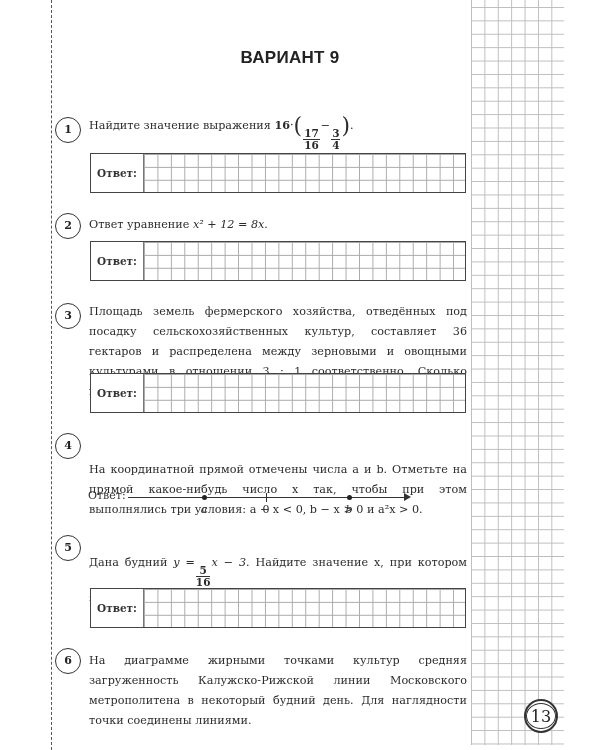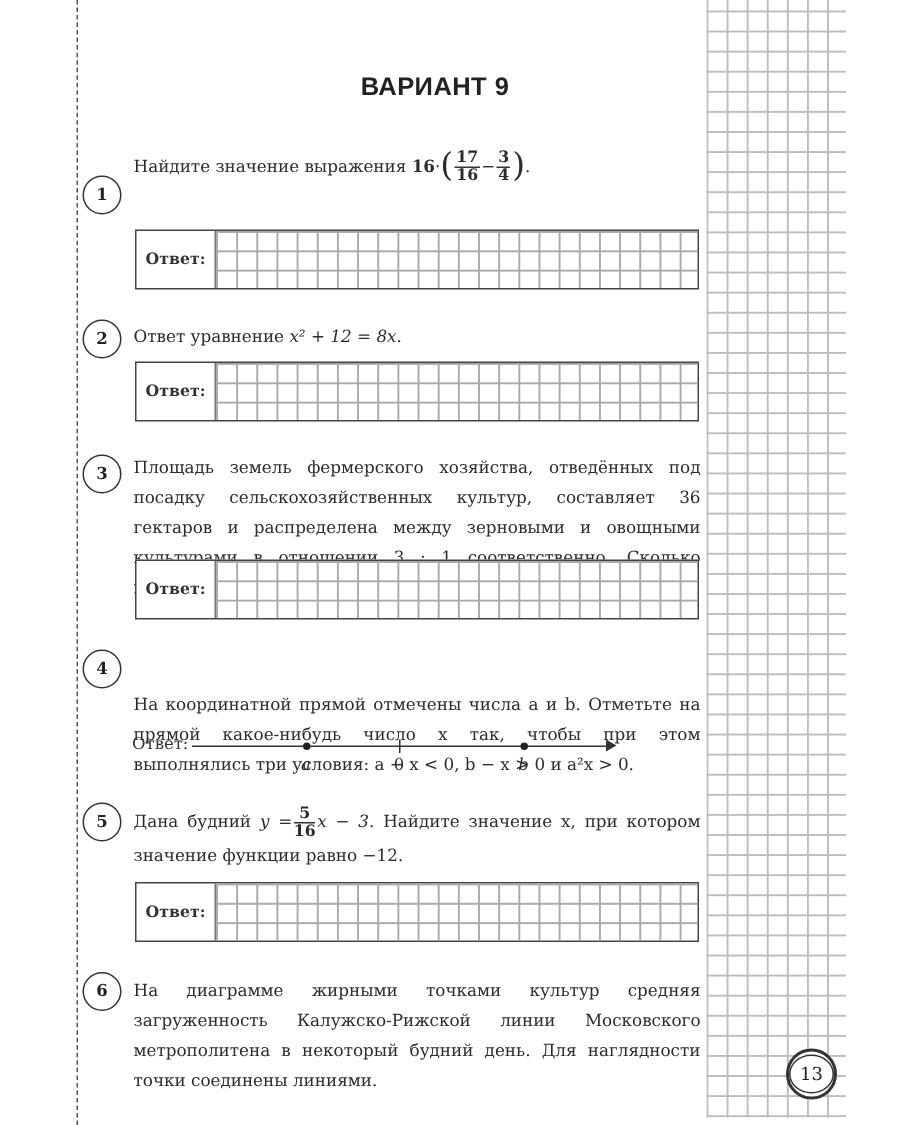--- a/index.html
+++ b/index.html
@@ -32,21 +32,21 @@
   .qtext {
     position:absolute; left:89px; width:378px; font-size:11.2px; line-height:20px;
     text-align:justify; font-family:"DejaVu Serif", serif; color:#2b2b2b;
   }
   .qtext b { font-weight:bold; }
   .frac {
     display:inline-block; vertical-align:middle; text-align:center; font-size:10.5px; line-height:11px;
     font-weight:bold; margin:0 1px;
   }
   .frac span { display:block; }
-  .frac .num { border-bottom:1px solid #333; padding:0 1px; }
+  .frac .num { border-bottom:1px solid #333; padding:0 1px;margin-top:28px; }
   .paren { font-size:22px; vertical-align:middle; font-weight:normal; }
   .answer-box {
     position:absolute; left:90px; width:376px; height:40px; border:1.5px solid #444; box-sizing:border-box;
     display:flex; background:#fff;
   }
   .answer-label {
     width:52px; border-right:1px solid #777; font-size:10.5px; font-weight:bold;
     display:flex; align-items:center; justify-content:center; color:#333;
   }
   .answer-cells {
@@ -67,21 +67,21 @@
   .nl-tick { position:absolute; top:7px; width:1.2px; height:9px; background:#333; }
   .nl-label { position:absolute; top:17px; font-size:11px; font-style:italic; width:16px; margin-left:-8px; text-align:center; }
   .nl-label.zero { font-style:normal; }
   .page-num {
     position:absolute; left:524px; top:699px; width:34px; height:34px; border-radius:50%;
     border:2px solid #333; box-sizing:border-box; background:#fff;
     display:flex; align-items:center; justify-content:center;
   }
   .page-num-inner {
     width:34px; height:26px; border-radius:50%; border:1.5px solid #333; box-sizing:border-box;
-    display:flex; align-items:center; justify-content:center; font-size:12px; color:#222;
+    display:flex; align-items:center; justify-content:center; font-size:16px; color:#222;
   }
   i.v { font-style:italic; }
 </style>
 </head>
 <body>
 
 <div class="cutline"></div>
 <div class="side-grid"></div>
 
 <div class="title">ВАРИАНТ 9</div>

